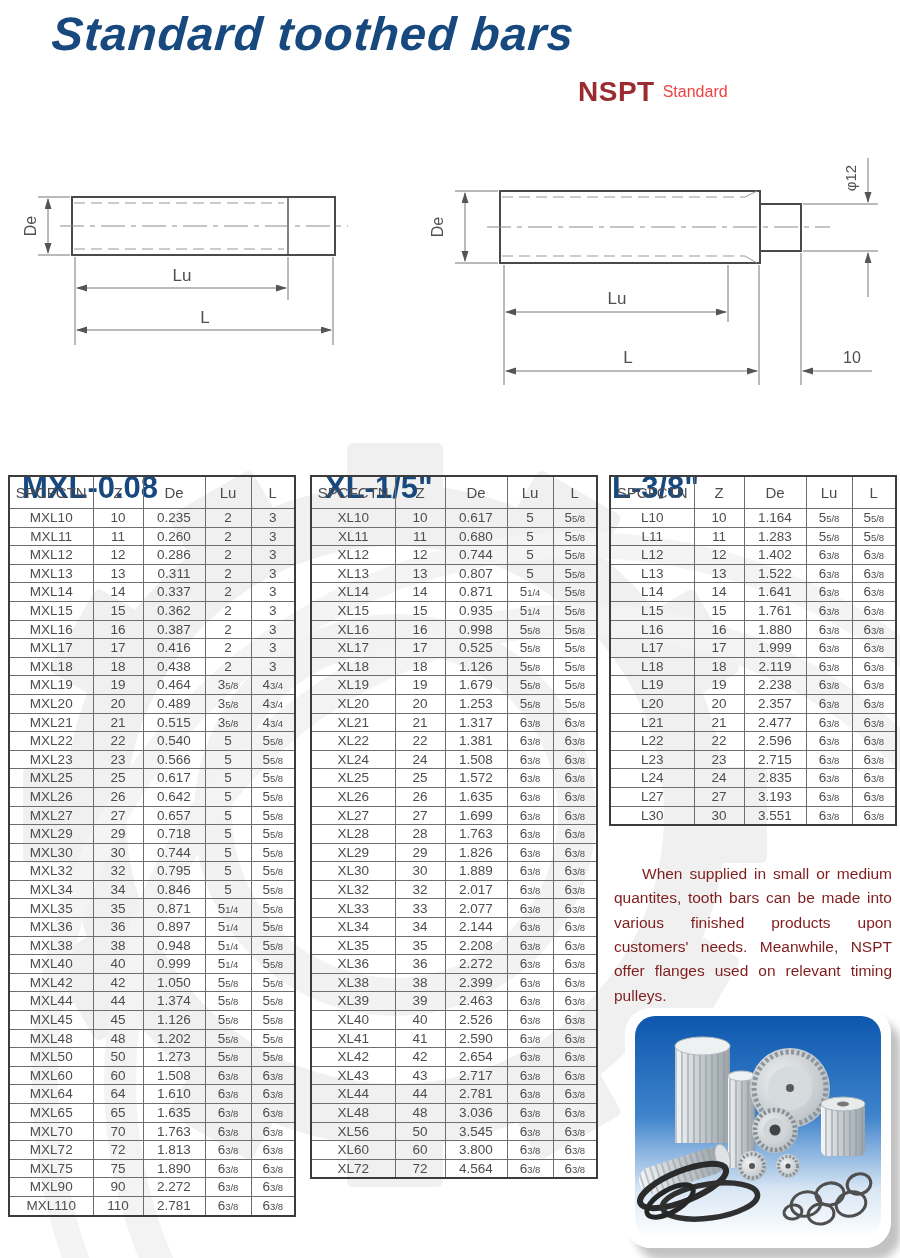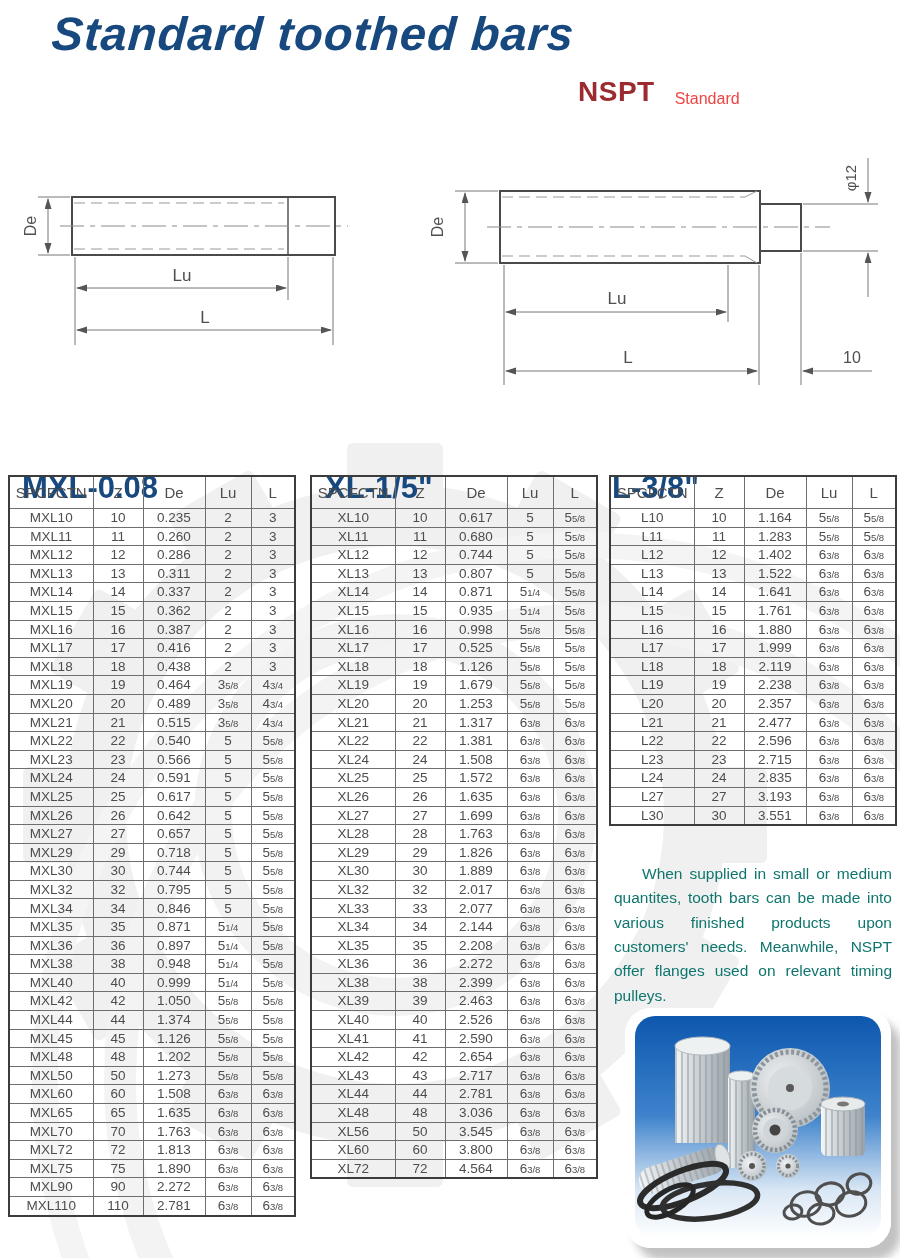--- a/index.html
+++ b/index.html
@@ -3,21 +3,21 @@
 <meta charset="utf-8">
 <style>
   html,body{margin:0;padding:0;background:#fff;}
   .page{position:relative;width:900px;height:1258px;background:#ffffff;overflow:hidden;
         font-family:"Liberation Sans",sans-serif;}
   .layer{position:absolute;left:0;top:0;}
 
   
   .main-title{position:absolute;left:52px;top:6px;font-size:47px;font-weight:bold;
       font-style:italic;color:#17497f;letter-spacing:1px;transform:skewX(-4deg);}
-  .brand-line{position:absolute;left:578px;top:76px;display:flex;align-items:flex-end;gap:20px;}
+  .brand-line{position:absolute;left:578px;top:76px;display:flex;align-items:center;gap:8px;}
   .brand-name{font-size:28px;font-weight:bold;color:#9c2b30;letter-spacing:0.5px;}
   .brand-suffix{font-size:16px;color:#ef4444;}
 
   
   .section-title{position:absolute;font-size:31px;font-weight:bold;color:#17497f;margin-top:44px;}
   #st0{left:22px;top:426px;}
   #st1{left:325px;top:426px;}
   #st2{left:612px;top:426px;}
 
   
@@ -25,21 +25,21 @@
   .dtable th{font-weight:normal;font-size:15px;color:#4d4d4d;height:31px;border:1px solid #6e6e6e;padding:0;}
   .dtable td{font-size:13.5px;color:#4d4d4d;text-align:center;height:17.6px;line-height:1;
              border:1px solid #6e6e6e;padding:0;white-space:nowrap;}
   .fr{font-size:9.5px;}
   #tbl0{left:8px;top:475px;width:284px;}
   #tbl1{left:310px;top:475px;width:282px;}
   #tbl2{left:609px;top:475px;width:285px;}
 
   
   .note{position:absolute;left:614px;top:862px;width:278px;font-size:15.5px;line-height:1.57;
-        color:#0f766e;text-align:justify;text-indent:28px;}
+        color:#7f1d1d;text-align:justify;text-indent:28px;}
 
   
   .photo-card{position:absolute;left:625px;top:1008px;width:266px;height:240px;background:#ffffff;
       border-radius:26px;box-shadow:10px 12px 8px #c2c2c2;}
   .photo-card svg{display:block;}
 
   svg text{font-family:"Liberation Sans",sans-serif;}
 </style>
 </head>
 <body>
@@ -278,27 +278,20 @@
           <td>5<span class="fr">5/8</span></td>
         </tr>
         <tr>
           <td>MXL23</td>
           <td>23</td>
           <td>0.566</td>
           <td>5</td>
           <td>5<span class="fr">5/8</span></td>
         </tr>
         <tr>
-          <td>MXL24</td>
-          <td>24</td>
-          <td>0.591</td>
-          <td>5</td>
-          <td>5<span class="fr">5/8</span></td>
-        </tr>
-        <tr>
           <td>MXL25</td>
           <td>25</td>
           <td>0.617</td>
           <td>5</td>
           <td>5<span class="fr">5/8</span></td>
         </tr>
         <tr>
           <td>MXL26</td>
           <td>26</td>
           <td>0.642</td>
@@ -400,20 +393,27 @@
           <td>MXL50</td>
           <td>50</td>
           <td>1.273</td>
           <td>5<span class="fr">5/8</span></td>
           <td>5<span class="fr">5/8</span></td>
         </tr>
         <tr>
           <td>MXL60</td>
           <td>60</td>
           <td>1.508</td>
+          <td>6<span class="fr">3/8</span></td>
+          <td>6<span class="fr">3/8</span></td>
+        </tr>
+        <tr>
+          <td>MXL64</td>
+          <td>64</td>
+          <td>1.610</td>
           <td>6<span class="fr">3/8</span></td>
           <td>6<span class="fr">3/8</span></td>
         </tr>
         <tr>
           <td>MXL65</td>
           <td>65</td>
           <td>1.635</td>
           <td>6<span class="fr">3/8</span></td>
           <td>6<span class="fr">3/8</span></td>
         </tr>

